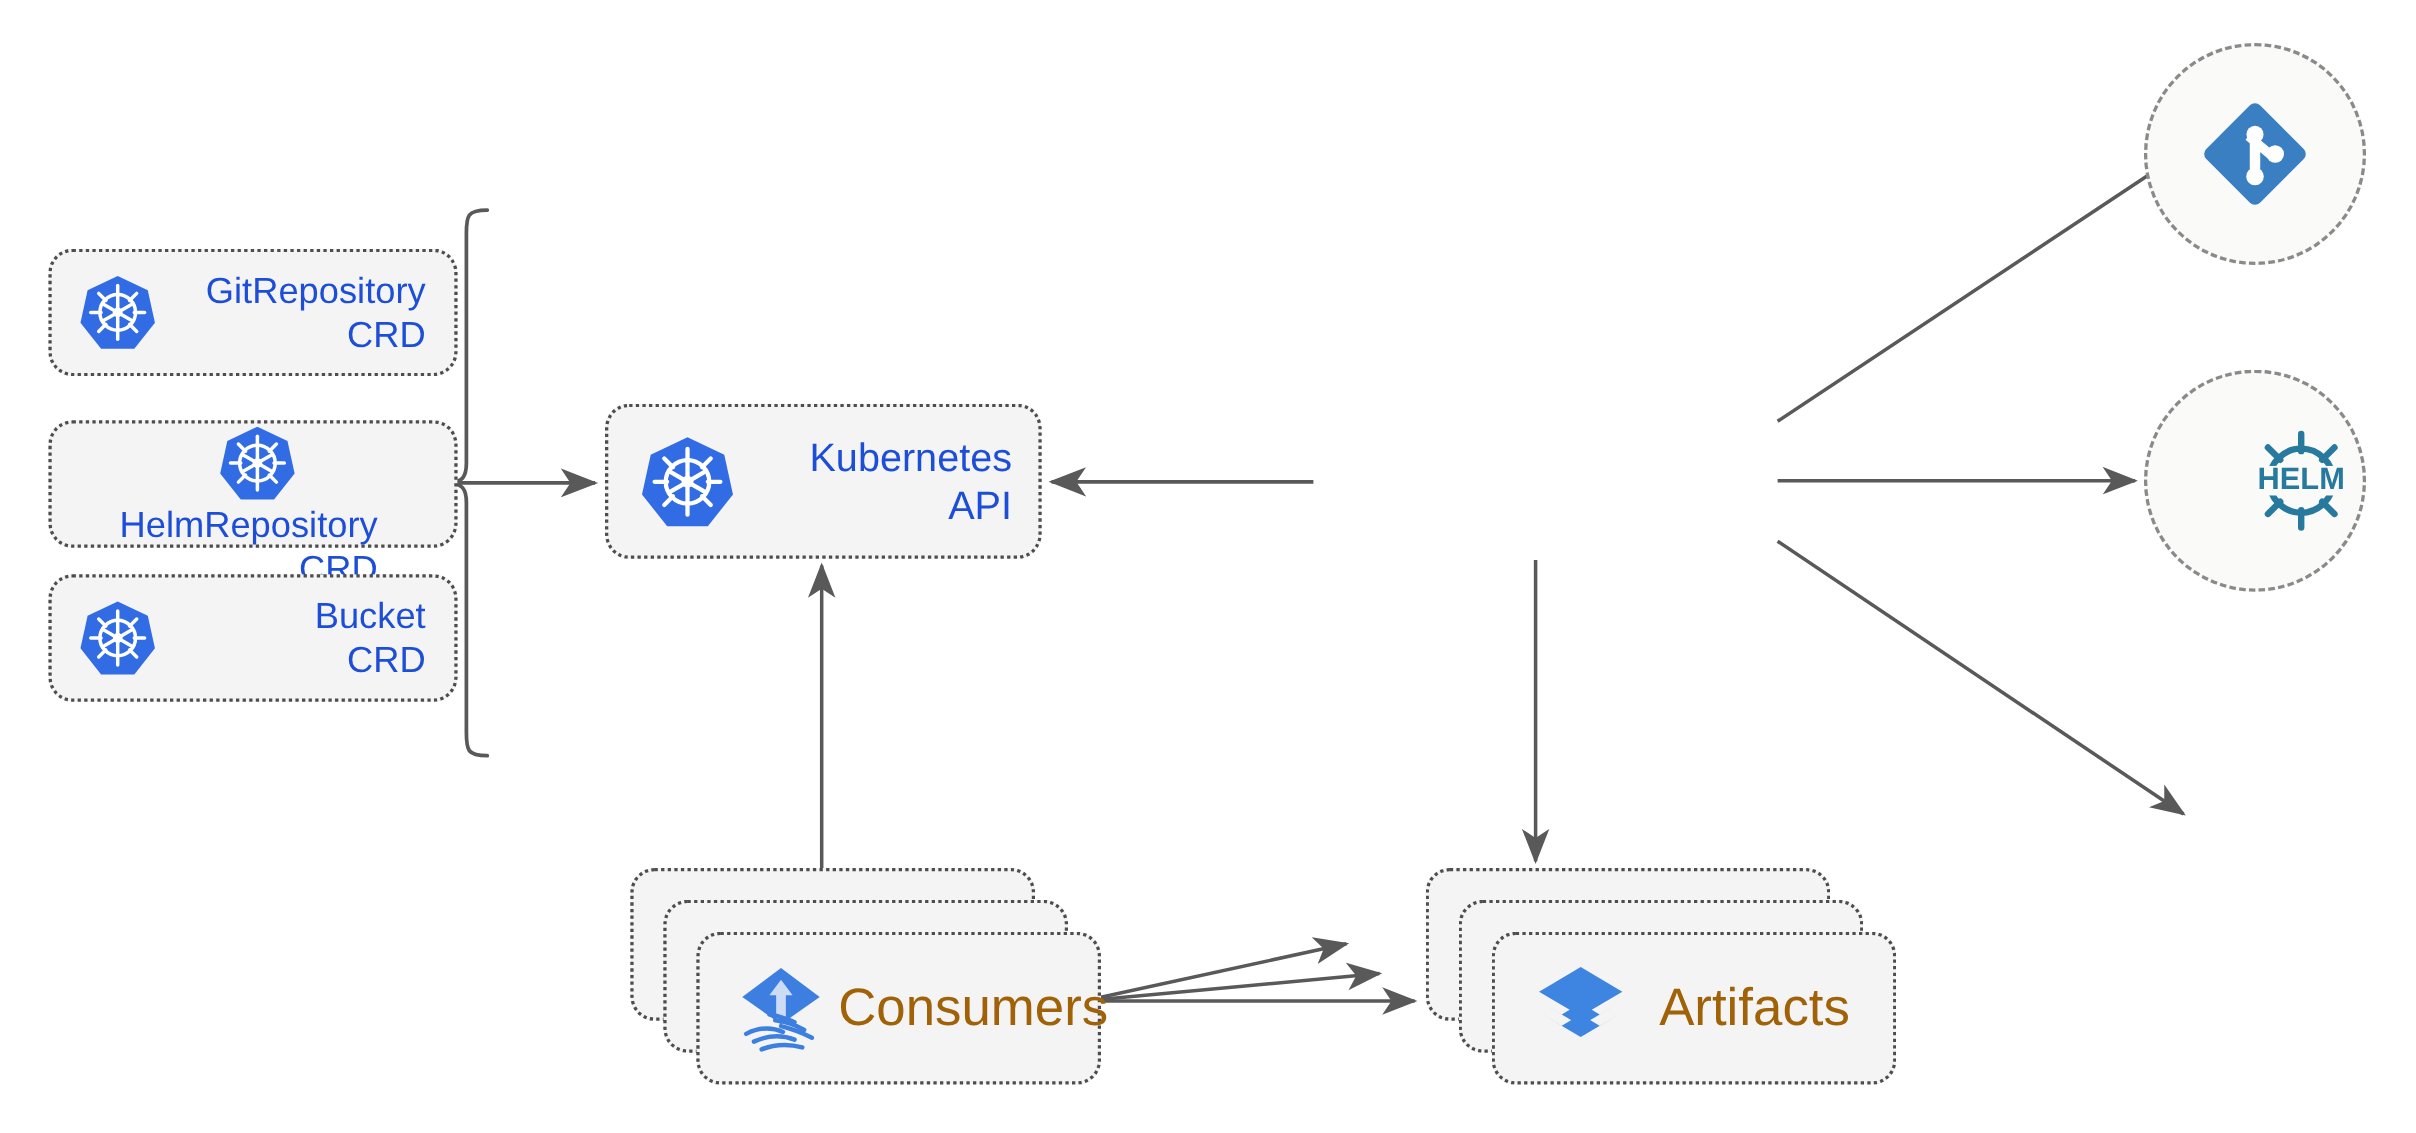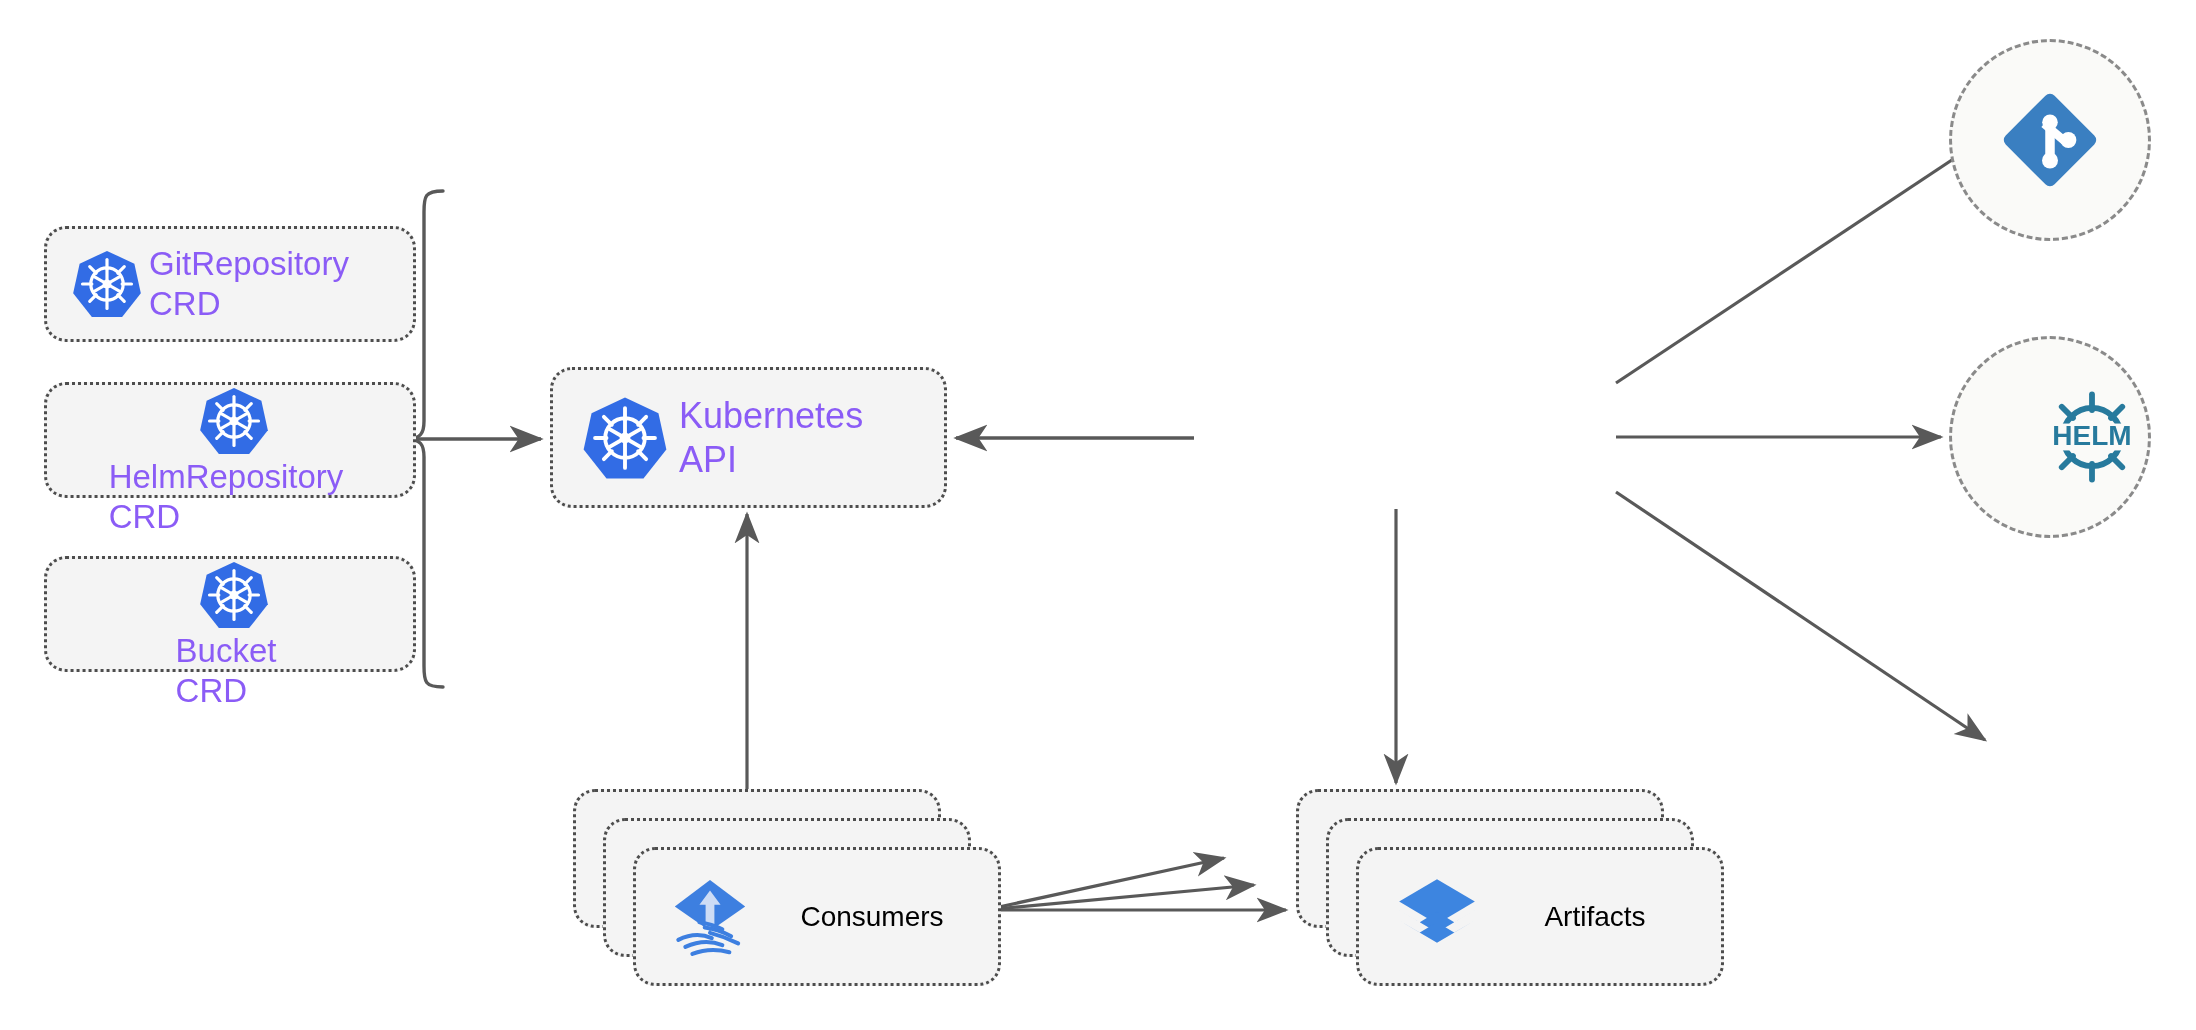--- a/index.html
+++ b/index.html
@@ -35,39 +35,39 @@
     z-index:3;
   }
   .node .ico{
     flex:0 0 auto;
     display:flex;
     align-items:center;
     justify-content:center;
   }
   .node .lbl{
     flex:1 1 auto;
-    text-align:left;
+    text-align:right;
     line-height:1.22;
-    color:#8b5cf6;
+    color:#1d4ed8;
     white-space:pre-line;
   }
 
   
   .crd{
     left:44px;
     width:372px;
     height:116px;
     padding:0 10px 0 18px;
   }
   .crd .ico{width:84px;}
   .crd .lbl{font-size:33px;padding-right:16px;}
 
   #crd-git{top:226px;}
   #crd-helm{top:382px;flex-direction:column;}
-  #crd-bucket{top:556px;flex-direction:column;}
+  #crd-bucket{top:522px;}
 
   
   #node-k8s-api{
     left:550px;top:367px;
     width:397px;height:141px;
     padding:0 14px 0 18px;
   }
   #node-k8s-api .ico{width:108px;}
   #node-k8s-api .lbl{font-size:36px;padding-right:10px;}
 
@@ -95,21 +95,21 @@
     position:absolute;
     left:60px;top:58px;
     box-sizing:border-box;
     background:#f4f4f4;
     border:3px dotted #4d4d4d;
     border-radius:22px;
     display:flex;
     align-items:center;
   }
   .stack .front .ico{flex:0 0 auto;display:flex;align-items:center;justify-content:center;}
-  .stack .front .lbl{flex:1 1 auto;text-align:center;font-size:28px;color:#000000;}
+  .stack .front .lbl{flex:1 1 auto;text-align:center;font-size:48px;color:#a16207;}
 
   #stack-consumers{left:573px;top:789px;width:428px;height:197px;}
   #stack-consumers .sheet{width:368px;height:139px;}
   #stack-consumers .front{width:368px;height:139px;padding:0 10px 0 22px;}
   #stack-consumers .front .ico{width:104px;}
   #stack-consumers .front .lbl{padding-right:6px;}
 
   #stack-artifacts{left:1296px;top:789px;width:428px;height:197px;}
   #stack-artifacts .sheet{width:368px;height:139px;}
   #stack-artifacts .front{width:368px;height:139px;padding:0 10px 0 26px;}

